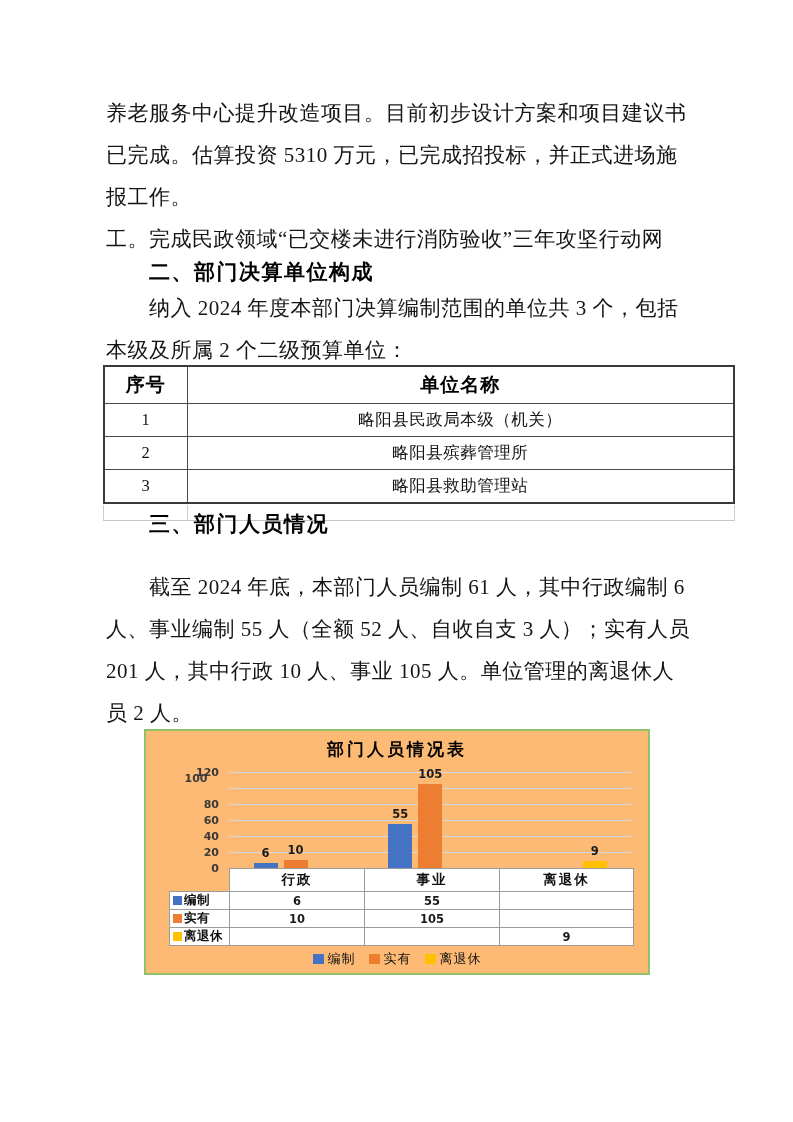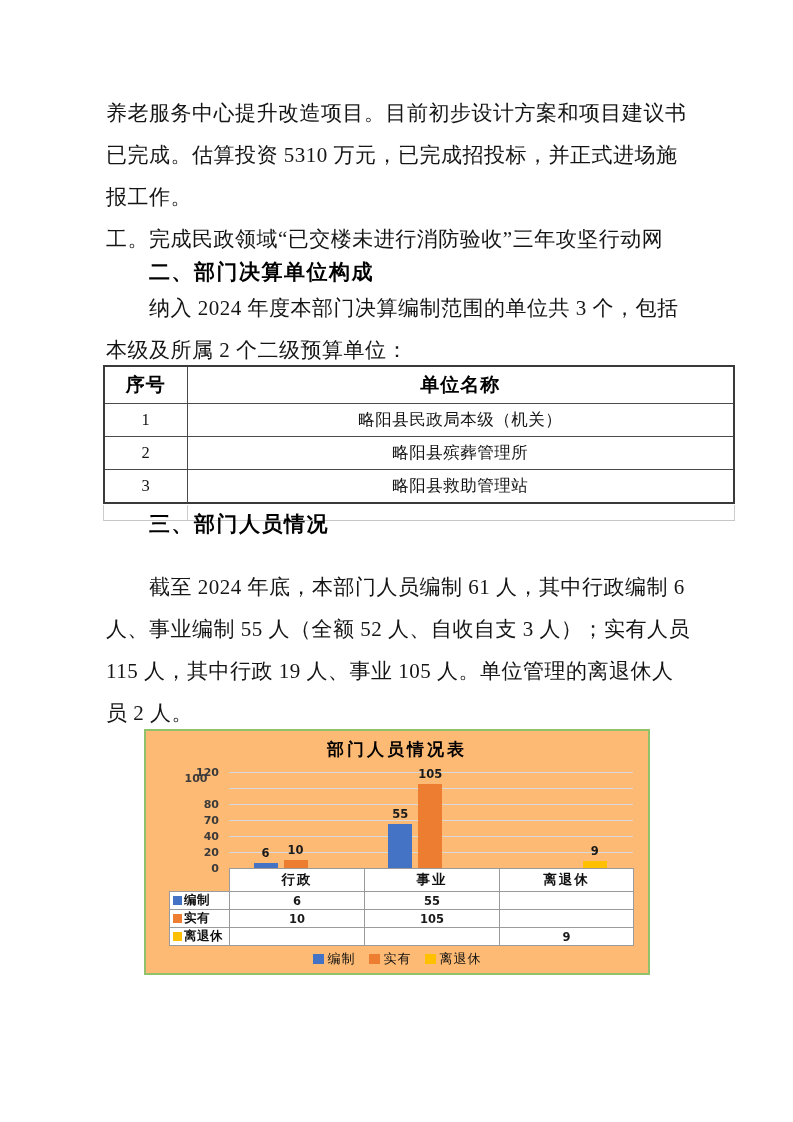--- a/index.html
+++ b/index.html
@@ -118,21 +118,21 @@
     </table>
   <div class="abs ghost-row" style="top:505px;left:103px;width:630px;height:15px;">
     <div class="ghost-div"></div>
   </div>
 
   <div class="abs heading" style="top:510px;text-align:center;">三、部门人员情况</div>
 
   <div class="abs para" style="top:566px;">
     <div class="body-line indent">截至 2024 年底，本部门人员编制 61 人，其中行政编制 6</div>
     <div class="body-line">人、事业编制 55 人（全额 52 人、自收自支 3 人）；实有人员</div>
-    <div class="body-line">115 人，其中行政 19 人、事业 105 人。单位管理的离退休人</div>
+    <div class="body-line">201 人，其中行政 10 人、事业 105 人。单位管理的离退休人</div>
     <div class="body-line">员 2 人。</div>
   </div>
 
   <div id="chart" class="abs chart-box" style="top:729px;left:144px;width:502px;height:242px;">
     <div class="abs chart-title">部门人员情况表</div>
     <div class="abs legend">
         <span class="legend-item">
           <span class="legend-swatch" style="background: rgb(68, 114, 196);"></span>
           <span>编制</span>
         </span>
@@ -144,21 +144,21 @@
           <span class="legend-swatch" style="background: rgb(255, 192, 0);"></span>
           <span>离退休</span>
         </span>
       </div>
   <div class="ytick" style="position: absolute; left: 27px; top: 131px;">0</div>
       <div class="gridline" style="position: absolute; left: 83px; top: 121px; width: 404px;"></div>
       <div class="ytick" style="position: absolute; left: 27px; top: 115px;">20</div>
       <div class="gridline" style="position: absolute; left: 83px; top: 105px; width: 404px;"></div>
       <div class="ytick" style="position: absolute; left: 27px; top: 99px;">40</div>
       <div class="gridline" style="position: absolute; left: 83px; top: 89px; width: 404px;"></div>
-      <div class="ytick" style="position: absolute; left: 27px; top: 83px;">70</div>
+      <div class="ytick" style="position: absolute; left: 27px; top: 83px;">60</div>
       <div class="gridline" style="position: absolute; left: 83px; top: 73px; width: 404px;"></div>
       <div class="ytick" style="position: absolute; left: 27px; top: 67px;">80</div>
       <div class="gridline" style="position: absolute; left: 83px; top: 57px; width: 404px;"></div>
       <div class="ytick" style="position: absolute; left: 27px; top: 41px; text-align: center;">100</div>
       <div class="gridline" style="position: absolute; left: 83px; top: 41px; width: 404px;"></div>
       <div class="ytick" style="position: absolute; left: 27px; top: 35px;">120</div>
       <div class="bar" style="position: absolute; left: 107.5px; top: 132px; width: 24px; height: 5px; background: rgb(68, 114, 196);"></div>
       <div class="bar-label" style="position: absolute; left: 94.5px; top: 115px;">6</div>
       <div class="bar" style="position: absolute; left: 242.167px; top: 93px; width: 24px; height: 44px; background: rgb(68, 114, 196);"></div>
       <div class="bar-label" style="position: absolute; left: 229.167px; top: 76px;">55</div>

